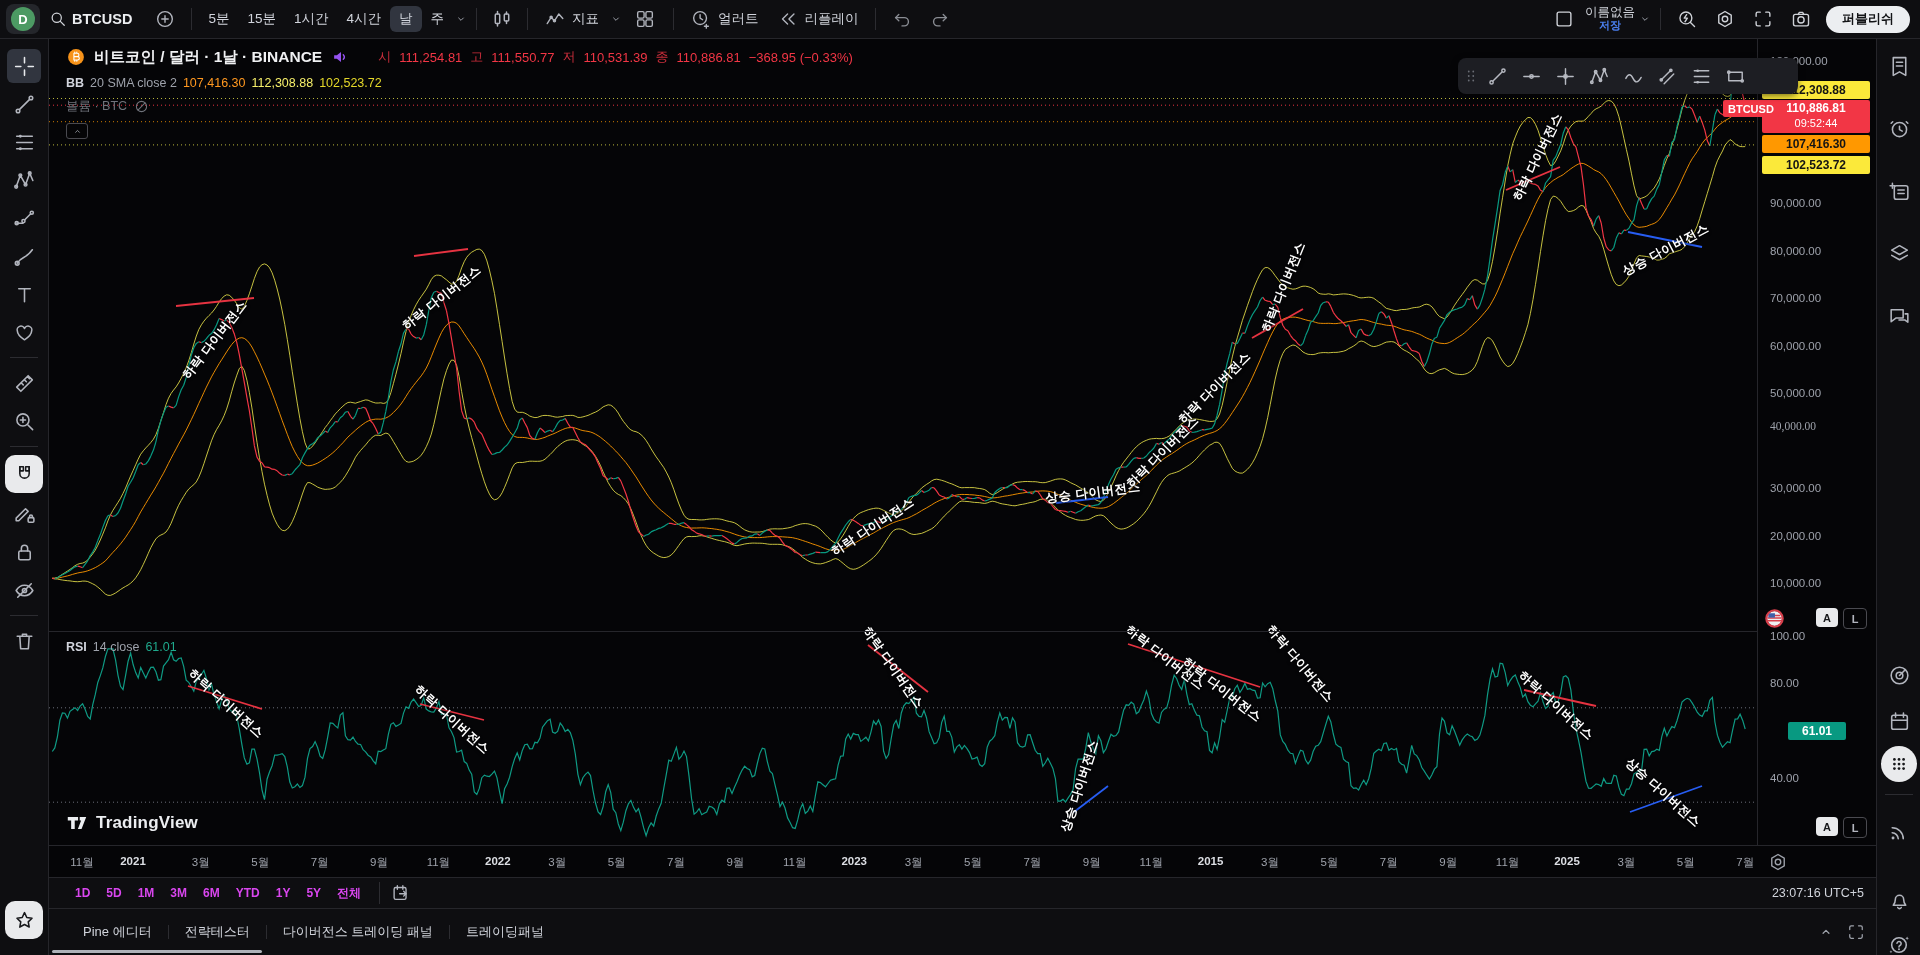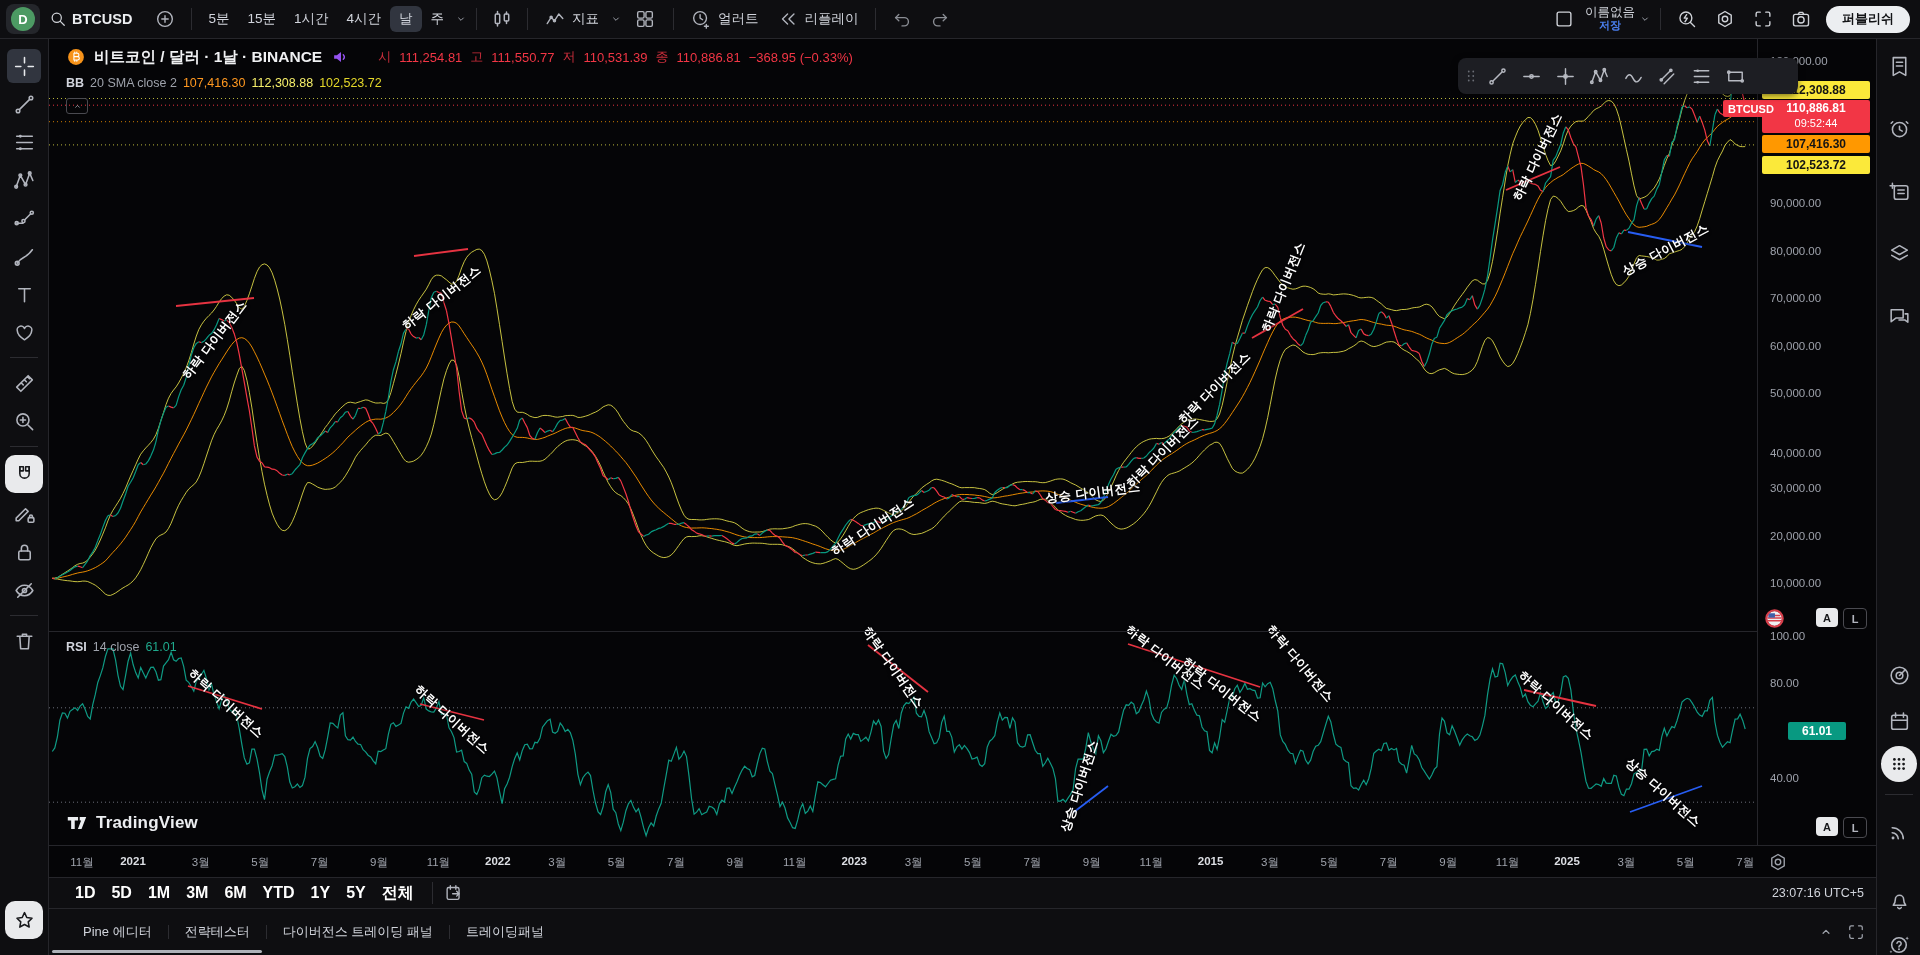--- a/index.html
+++ b/index.html
@@ -74,21 +74,21 @@
   #watermark{left:64px;top:810px;z-index:2;display:flex;align-items:center;gap:6px;color:#eceef1}
   #watermark .ic{width:26px;height:26px;color:#eceef1}
   #watermark span.wm{font-size:17px;font-weight:bold;letter-spacing:.2px}
   
   #time-axis{left:49px;top:845px;width:1827px;height:32px;border-top:1px solid #26262b;z-index:3;background:#050507}
   .ttick{position:absolute;top:9px;font-size:11.5px;color:#9ea2ab;transform:translateX(-50%)}
   .ttick.year{color:#dcdee3;font-weight:bold}
   #axis-gear{position:absolute;left:1718px;top:5px;width:22px;height:22px;color:#9ea2ab}
   
   #range-row{left:49px;top:877px;width:1827px;height:31px;background:#0e0e11;border-top:1px solid #26262b;z-index:4;display:flex;align-items:center;padding-left:18px;box-sizing:border-box}
-  .rbtn{font-size:16px;font-weight:bold;color:#ffffff;padding:4px 8px;border-radius:4px;cursor:pointer}
+  .rbtn{font-size:12px;font-weight:bold;color:#d946ef;padding:4px 8px;border-radius:4px;cursor:pointer}
   #clock{position:absolute;right:12px;font-size:12.5px;color:#d1d4dc}
   #tabs-row{left:49px;top:908px;width:1827px;height:47px;background:#0e0e11;border-top:1px solid #26262b;z-index:4;display:flex;align-items:center;padding-left:18px;box-sizing:border-box}
   .tab{font-size:13px;color:#d1d4dc;padding:0 16px;cursor:pointer;white-space:nowrap}
   .tabsep{width:1px;height:14px;background:#2c2c31}
   #tabs-right{position:absolute;right:10px;display:flex;gap:10px;color:#9ea2ab}
   #tabs-right .ic{width:20px;height:20px}
   #tabs-scrollbar{position:absolute;left:3px;bottom:2px;width:210px;height:3px;border-radius:2px;background:#aeb1b8;z-index:5}
 </style>
 </head>
 <body>
@@ -537,21 +537,21 @@
 <div id="pane-border" class="abs"></div>
 
 <div id="price-scale" class="abs">
   <div id="price-ticks">
       <div class="ptick" style="top: 16px;">120,000.00</div>
       <div class="ptick" style="top: 158.35px;">90,000.00</div>
       <div class="ptick" style="top: 205.8px;">80,000.00</div>
       <div class="ptick" style="top: 253.25px;">70,000.00</div>
       <div class="ptick" style="top: 300.7px;">60,000.00</div>
       <div class="ptick" style="top: 348.15px;">50,000.00</div>
-      <div class="ptick" style="top: 408px;">40,000.00</div>
+      <div class="ptick" style="top: 381px; font-family: Liberation Serif, serif;">40,000.00</div>
       <div class="ptick" style="top: 443.05px;">30,000.00</div>
       <div class="ptick" style="top: 490.5px;">20,000.00</div>
       <div class="ptick" style="top: 537.95px;">10,000.00</div>
       <div class="ptick" style="top: 591px;">100.00</div>
       <div class="ptick" style="top: 638.2px;">80.00</div>
       <div class="ptick" style="top: 732.6px;">40.00</div>
     </div>
   <div id="price-badges">
       <div class="pbadge" style="top: 42px; height: 18px; background: rgb(251, 233, 58); color: rgb(20, 20, 20); line-height: 18px;"><span>112,308.88</span></div>
       <div class="pbadge" style="top: 61px; height: 33px; background: rgb(242, 54, 69); color: rgb(255, 255, 255); line-height: 16px;"><span>110,886.81</span><span class="sub">09:52:44</span></div>
@@ -604,20 +604,29 @@
     <span class="ohlc-lab">종</span>
     <span class="ohlc-val">110,886.81</span>
     <span class="ohlc-val">−368.95 (−0.33%)</span>
   </div>
   <div class="leg-row">
     <span class="leg-name">BB</span>
     <span class="leg-params">20 SMA close 2</span>
     <span style="color:#ff9820">107,416.30</span>
     <span style="color:#f6ef6a">112,308.88</span>
     <span style="color:#e5d829">102,523.72</span>
+  </div>
+  <div class="leg-row">
+    <span class="muted">볼륨 · BTC</span>
+    <span class="ic" id="i-eyeoff2" style="width:17px;height:17px;color:#70737b">
+        <svg viewBox="0 0 24 24">
+          <circle cx="12" cy="12" r="7.2"></circle>
+          <path d="M7 17L17 7"></path>
+        </svg>
+      </span>
   </div>
   <div id="collapse-btn">
     <span class="ic" id="i-chevup" style="width:13px;height:13px">
         <svg viewBox="0 0 24 24">
           <path d="M8.5 13.5L12 10l3.5 3.5"></path>
         </svg>
       </span>
   </div>
 </div>
 

